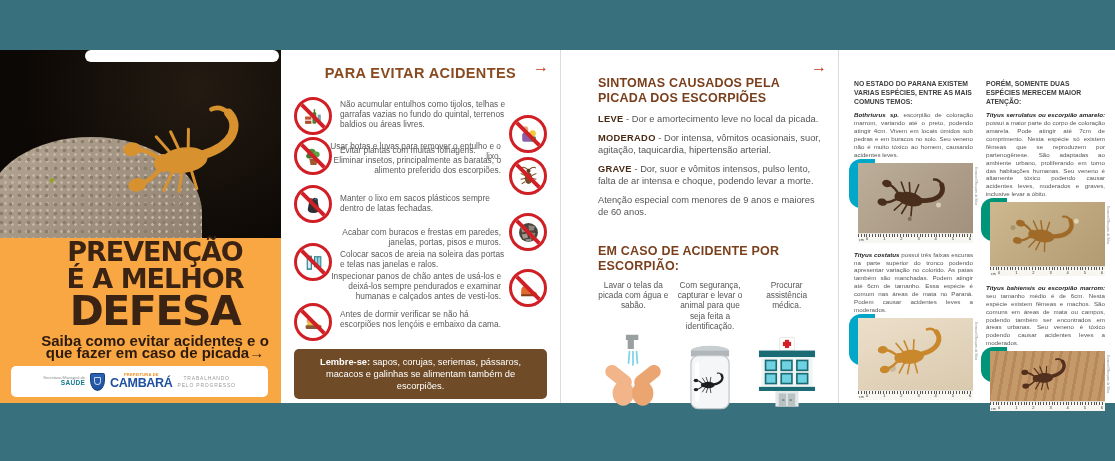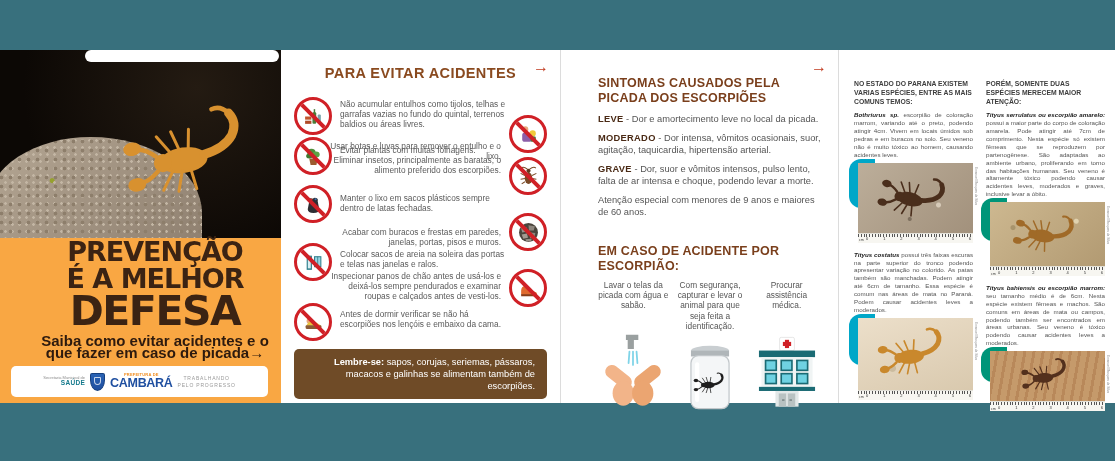--- a/index.html
+++ b/index.html
@@ -43,21 +43,21 @@
   .p2 h1{margin:15px 0 0;text-align:center;font-size:14.5px;letter-spacing:.4px;color:#8A4A1F;font-weight:bold;}
   .items{position:relative;margin:16px 13px 0;height:252px;}
   .it{position:absolute;font-size:8.3px;line-height:1.22;color:#5a5a5a;margin:0;}
   .it.l{left:46px;width:168px;}
   .it.r{right:46px;width:180px;text-align:right;}
   .ic{position:absolute;width:38px;height:38px;border:3.5px solid #D02026;border-radius:50%;background:#fff;
       display:flex;align-items:center;justify-content:center;overflow:hidden;box-sizing:border-box;}
   .ic:after{content:"";position:absolute;left:-5px;right:-5px;top:50%;margin-top:-2px;height:4px;background:#D02026;transform:rotate(45deg);}
   .ic.l{left:0;} .ic.r{right:0;}
   .ic svg{width:21px;height:21px;}
-  .remember{margin:0 13px;background:#6F4B27;border-radius:5px;color:#fff;text-align:right;
+  .remember{margin:0 13px;background:#6F4B27;border-radius:5px;color:#fff;text-align:center;
             font-size:9.3px;line-height:1.3;padding:7px 12px;}
   .remember b{font-weight:bold;}
 
   
   .p3{left:560px;width:278px;border-left:1px solid #dcdcdc;box-sizing:border-box;padding:0 16px 0 37px;}
   .p3 h2.sec{margin-top:26px;}
   .sym{font-size:9.3px;line-height:1.3;color:#555;margin:7px 0;}
   .sym b{font-weight:bold;color:#4a2a15;letter-spacing:.3px;}
   .p3 .acc{margin-top:13px;}
   .steps{display:flex;margin-top:6px;gap:6px;}
@@ -229,21 +229,21 @@
           </svg>
       </span>
       <p class="it l" style="top:152px">Colocar sacos de areia na soleira das portas e telas nas janelas e ralos.</p>
 
       <span class="ic r" style="top:172px">
         <svg viewBox="0 0 20 20">
             <path d="M3 12 Q3 7.5 7 7.5 L10 7.5 L11 12 L16 13 Q18 13.4 18 15 L18 16 L3 16 Z" fill="#e06a2e"></path>
             <rect x="3" y="15.4" width="15" height="2" fill="#8a3c16"></rect>
           </svg>
       </span>
-      <p class="it r" style="top:174px">Inspecionar panos de chão antes de usá-los e deixá-los sempre pendurados e examinar roupas e calçados antes de vesti-los.</p>
+      <p class="it r" style="top:174px">Inspecionar panos de chão antes de usá-los e deixá-los sempre pendurados e examinar humanas e calçados antes de vesti-los.</p>
 
       <span class="ic l" style="top:206px">
         <svg viewBox="0 0 20 20">
             <circle cx="6" cy="8.5" r="2.6" fill="#e8a87c"></circle>
             <path d="M3 13 Q7 6.5 11 9 L17.5 13 Z" fill="#e8c23c"></path>
             <rect x="2.5" y="12.5" width="15" height="3.6" rx="1" fill="#8a5a35"></rect>
           </svg>
       </span>
       <p class="it l" style="top:212px">Antes de dormir verificar se não há escorpiões  nos lençóis e embaixo da cama.</p>
     </div>

